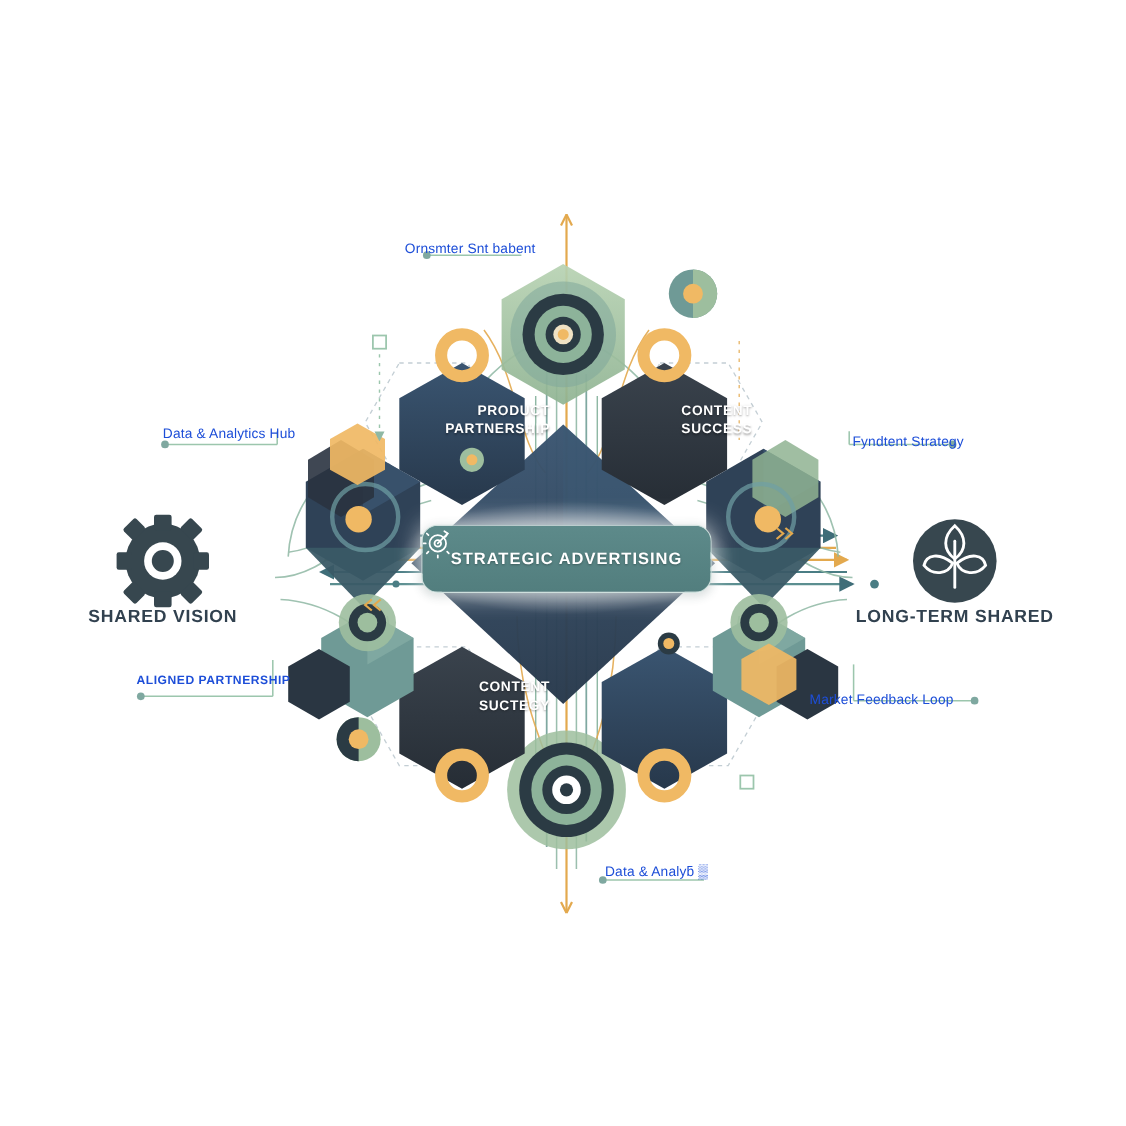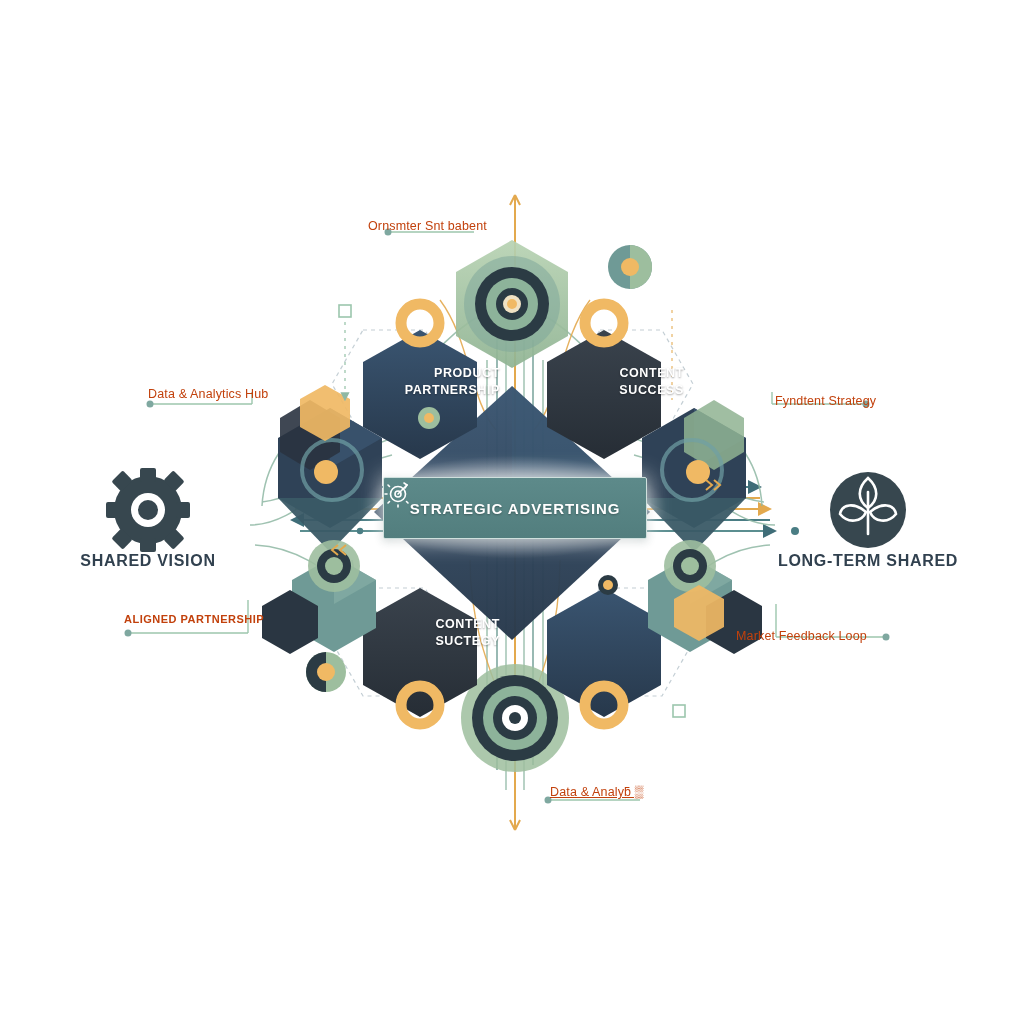--- a/index.html
+++ b/index.html
@@ -28,32 +28,32 @@
     position:absolute;
     color:#31414f;
     font-weight:bold;
     font-size:16px;
     letter-spacing:.7px;
     text-align:center;
     width:220px;
   }
   .thinlabel{
     position:absolute;
-    color:#c2410c;
+    color:#1d4ed8;
     font-size:12.5px;
     letter-spacing:.15px;
     white-space:nowrap;
   }
   .thinlabel.right{text-align:right;}
   .banner{
     position:absolute;
     left:383px;top:477px;width:262px;height:60px;
     background:linear-gradient(180deg,#5d8a8a 0%,#527e7e 100%);
     border:1px solid #cfe0dd;
-    border-radius:2px;
+    border-radius:15px;
     box-shadow:0 0 22px rgba(255,255,255,.85), 0 2px 9px rgba(40,70,70,.28);
     display:flex;align-items:center;justify-content:center;gap:10px;
   }
   .banner-text{
     color:#ffffff;font-weight:bold;font-size:15px;letter-spacing:.9px;
     text-shadow:0 1px 2px rgba(0,0,0,.3);
   }
   .glow{
     position:absolute;left:360px;top:455px;width:308px;height:104px;
     background:radial-gradient(ellipse at center, rgba(255,255,255,.9) 0%, rgba(255,255,255,0) 70%);
@@ -322,15 +322,15 @@
   </div>
 
   <div class="sidecap" style="left:38px;top:552px;">SHARED VISION</div>
   <div class="sidecap" style="left:758px;top:552px;">LONG-TERM SHARED</div>
 
   <div class="thinlabel" style="left:368px;top:219px;">Ornsmter Snt babent</div>
   <div class="thinlabel" style="left:148px;top:387px;">Data &amp; Analytics Hub</div>
   <div class="thinlabel" style="left:124px;top:613px;font-weight:bold;font-size:11px;letter-spacing:.5px;">ALIGNED PARTNERSHIP</div>
   <div class="thinlabel right" style="left:775px;top:394px;">Fyndtent Strategy</div>
   <div class="thinlabel right" style="left:736px;top:629px;">Market Feedback Loop</div>
-  <div class="thinlabel" style="left:550px;top:785px;text-decoration:underline;">Data &amp; Analyƃ ▒</div>
+  <div class="thinlabel" style="left:550px;top:785px;">Data &amp; Analyƃ ▒</div>
 
 </div>
 
 </body></html>

